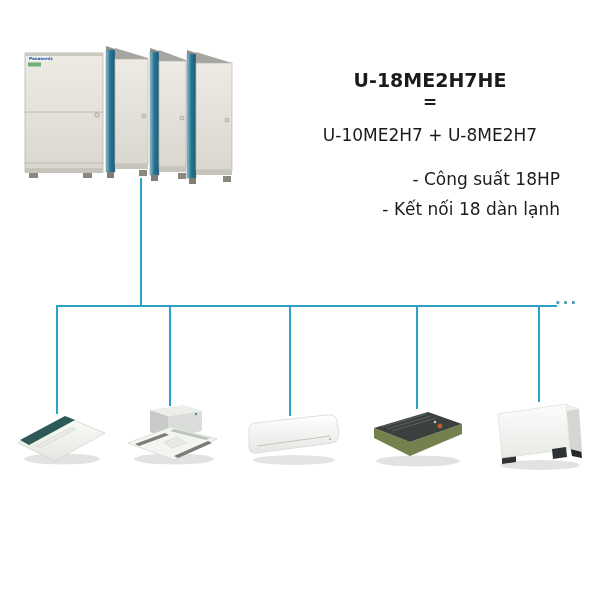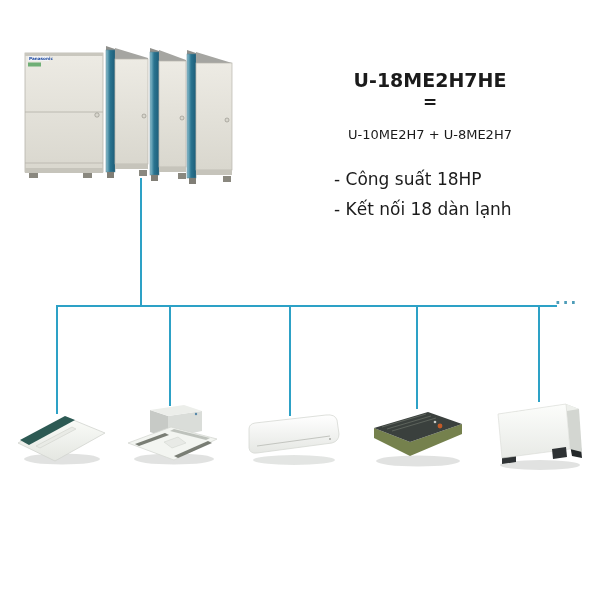--- a/index.html
+++ b/index.html
@@ -11,22 +11,22 @@
   
   .cline{position:absolute;background:#2da1c6;}
   .ellipsis{
     position:absolute;left:555px;top:292px;width:30px;
     color:#4d9cb8;font-size:15px;font-weight:bold;letter-spacing:2px;line-height:15px;
   }
   
   .info{position:absolute;left:300px;top:68px;width:260px;text-align:center;}
   .info .title{font-size:19px;line-height:24px;font-weight:bold;margin:0;}
   .info .equals{font-size:17px;line-height:20px;font-weight:bold;margin:0;}
-  .info .formula{font-size:13px;line-height:22px;margin:12px 0 0 0;}
-  .info .bullets{margin:18px 0 0 34px;text-align:left;font-size:17px;line-height:30px;}
+  .info .formula{font-size:17px;line-height:22px;margin:12px 0 0 0;}
+  .info .bullets{margin:18px 0 0 34px;text-align:right;font-size:17px;line-height:30px;}
 </style>
 </head>
 <body>
 
 <div class="stage">
 
   <svg class="abs" style="left:20px;top:44px;" width="220" height="140" viewBox="0 0 220 140" aria-label="Panasonic VRF outdoor unit group">
     <defs>
       <linearGradient id="lgPanel" x1="0" y1="0" x2="0" y2="1">
         <stop offset="0" stop-color="#edebe4"></stop>

